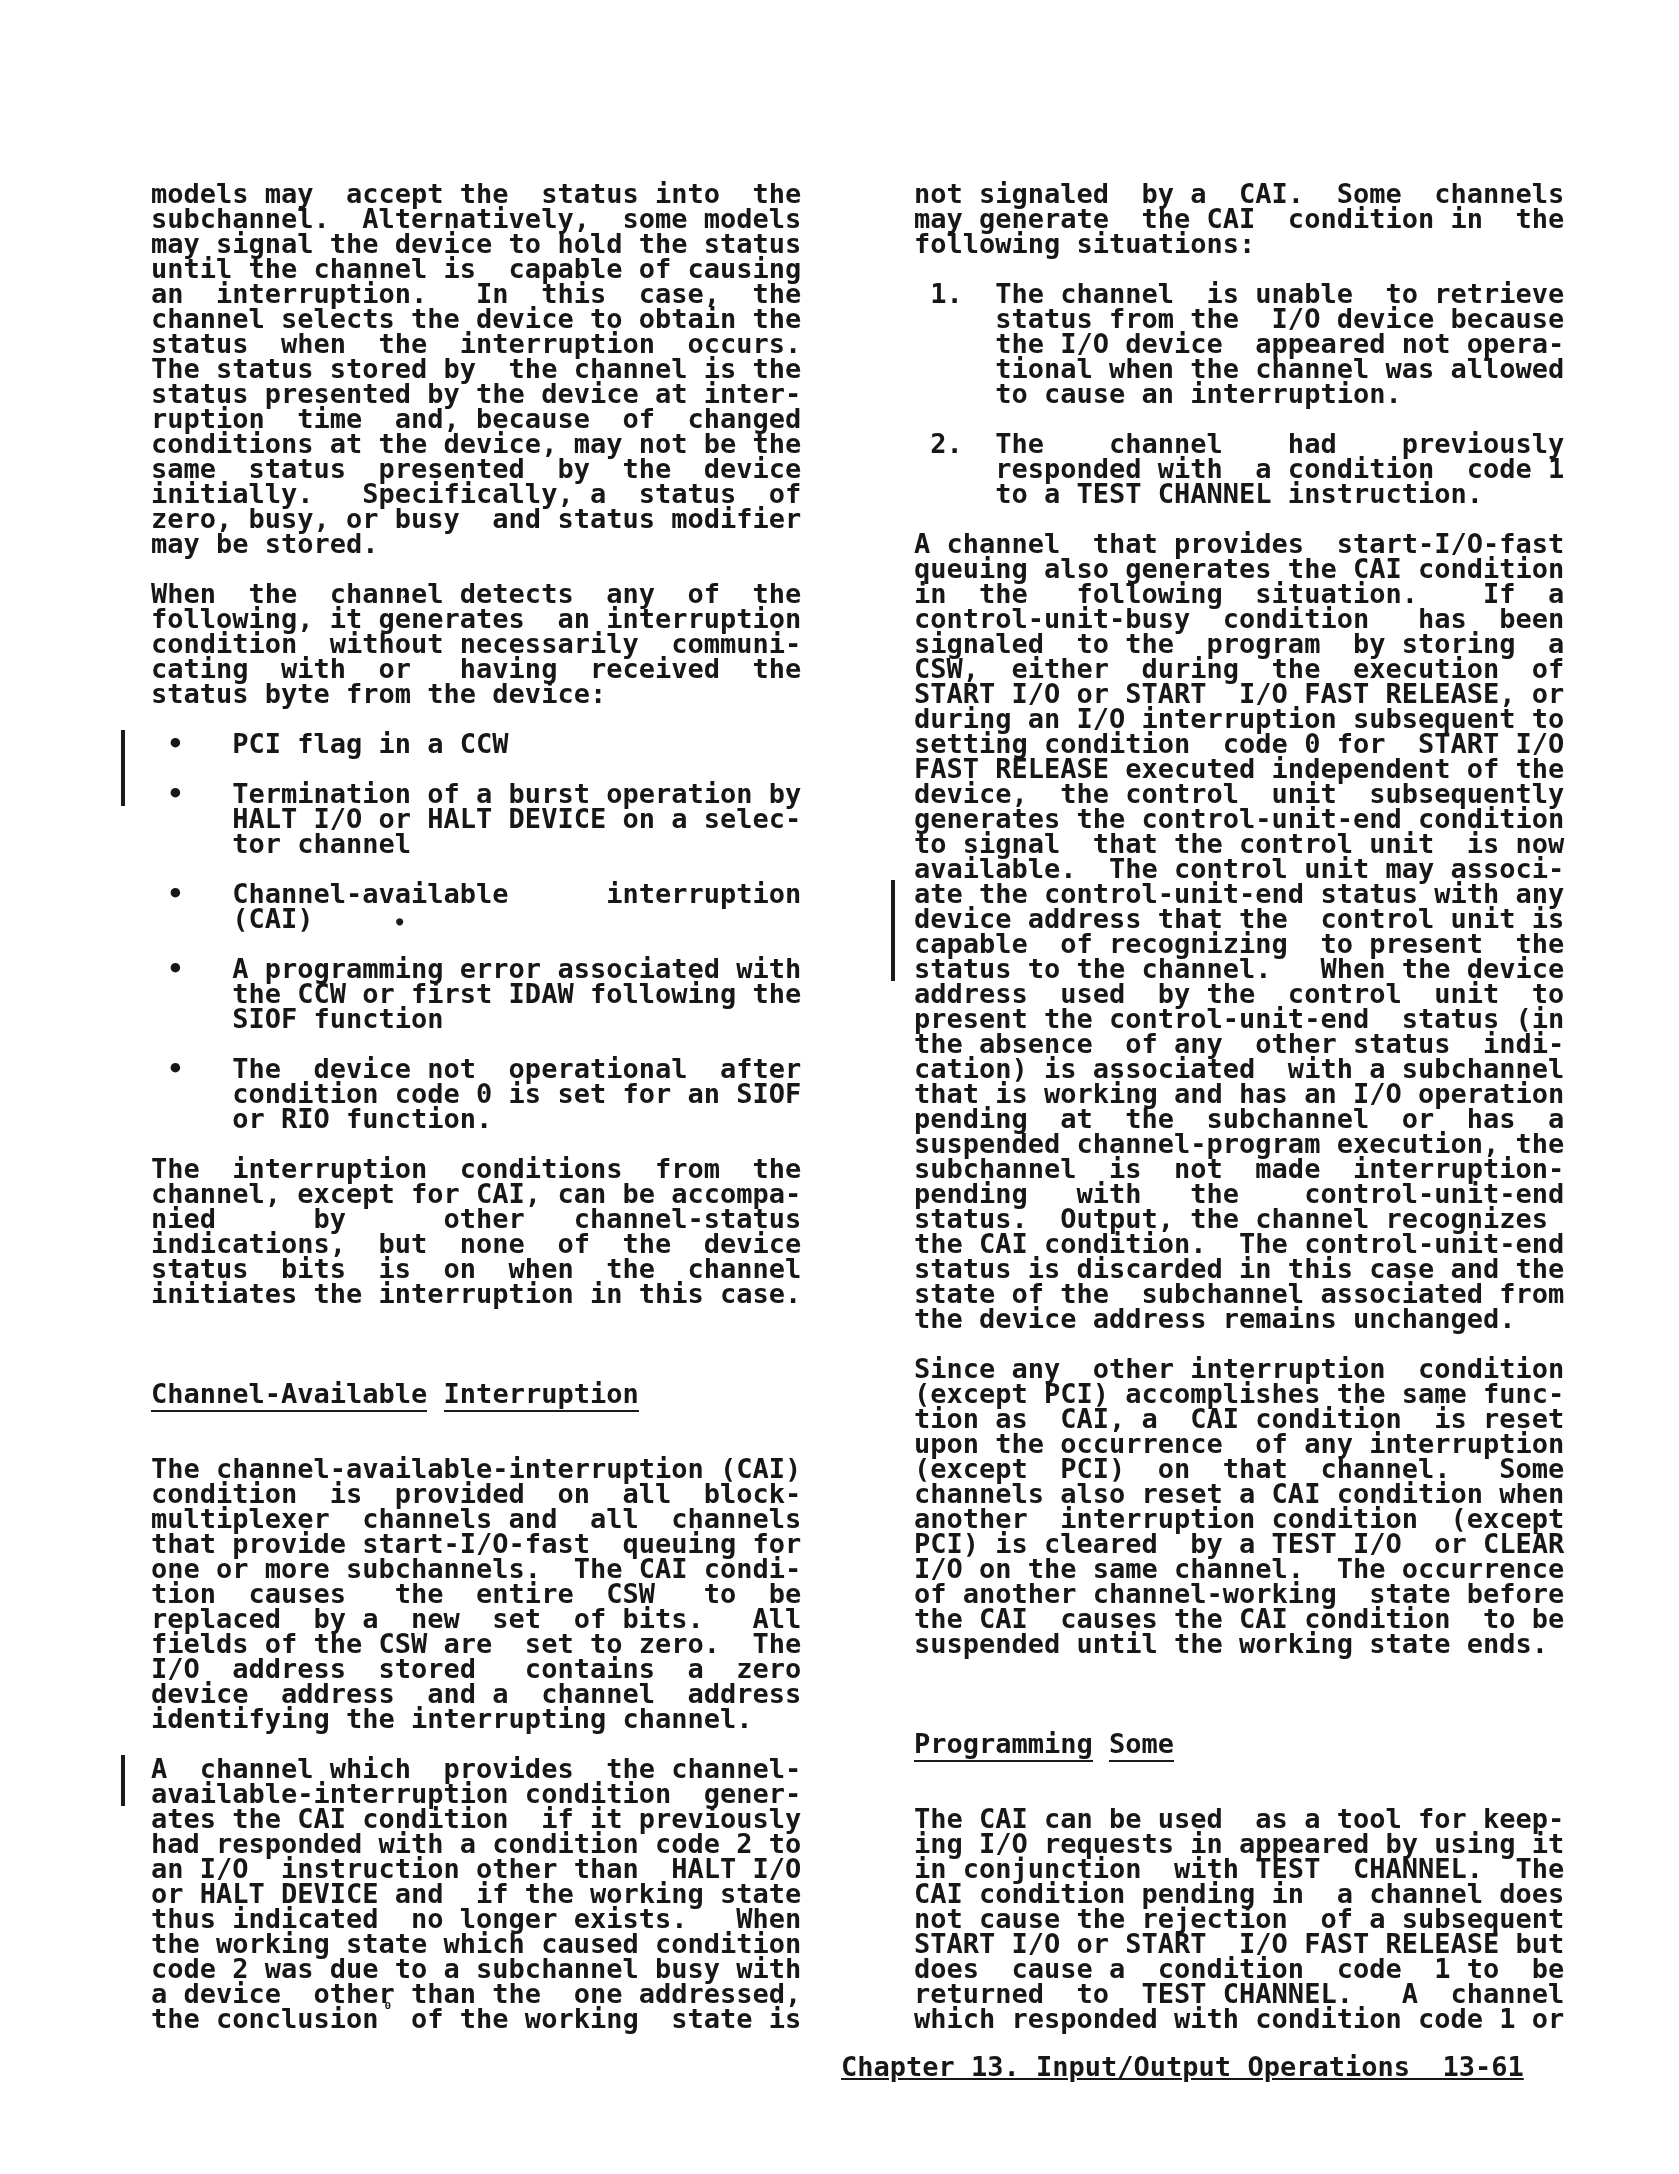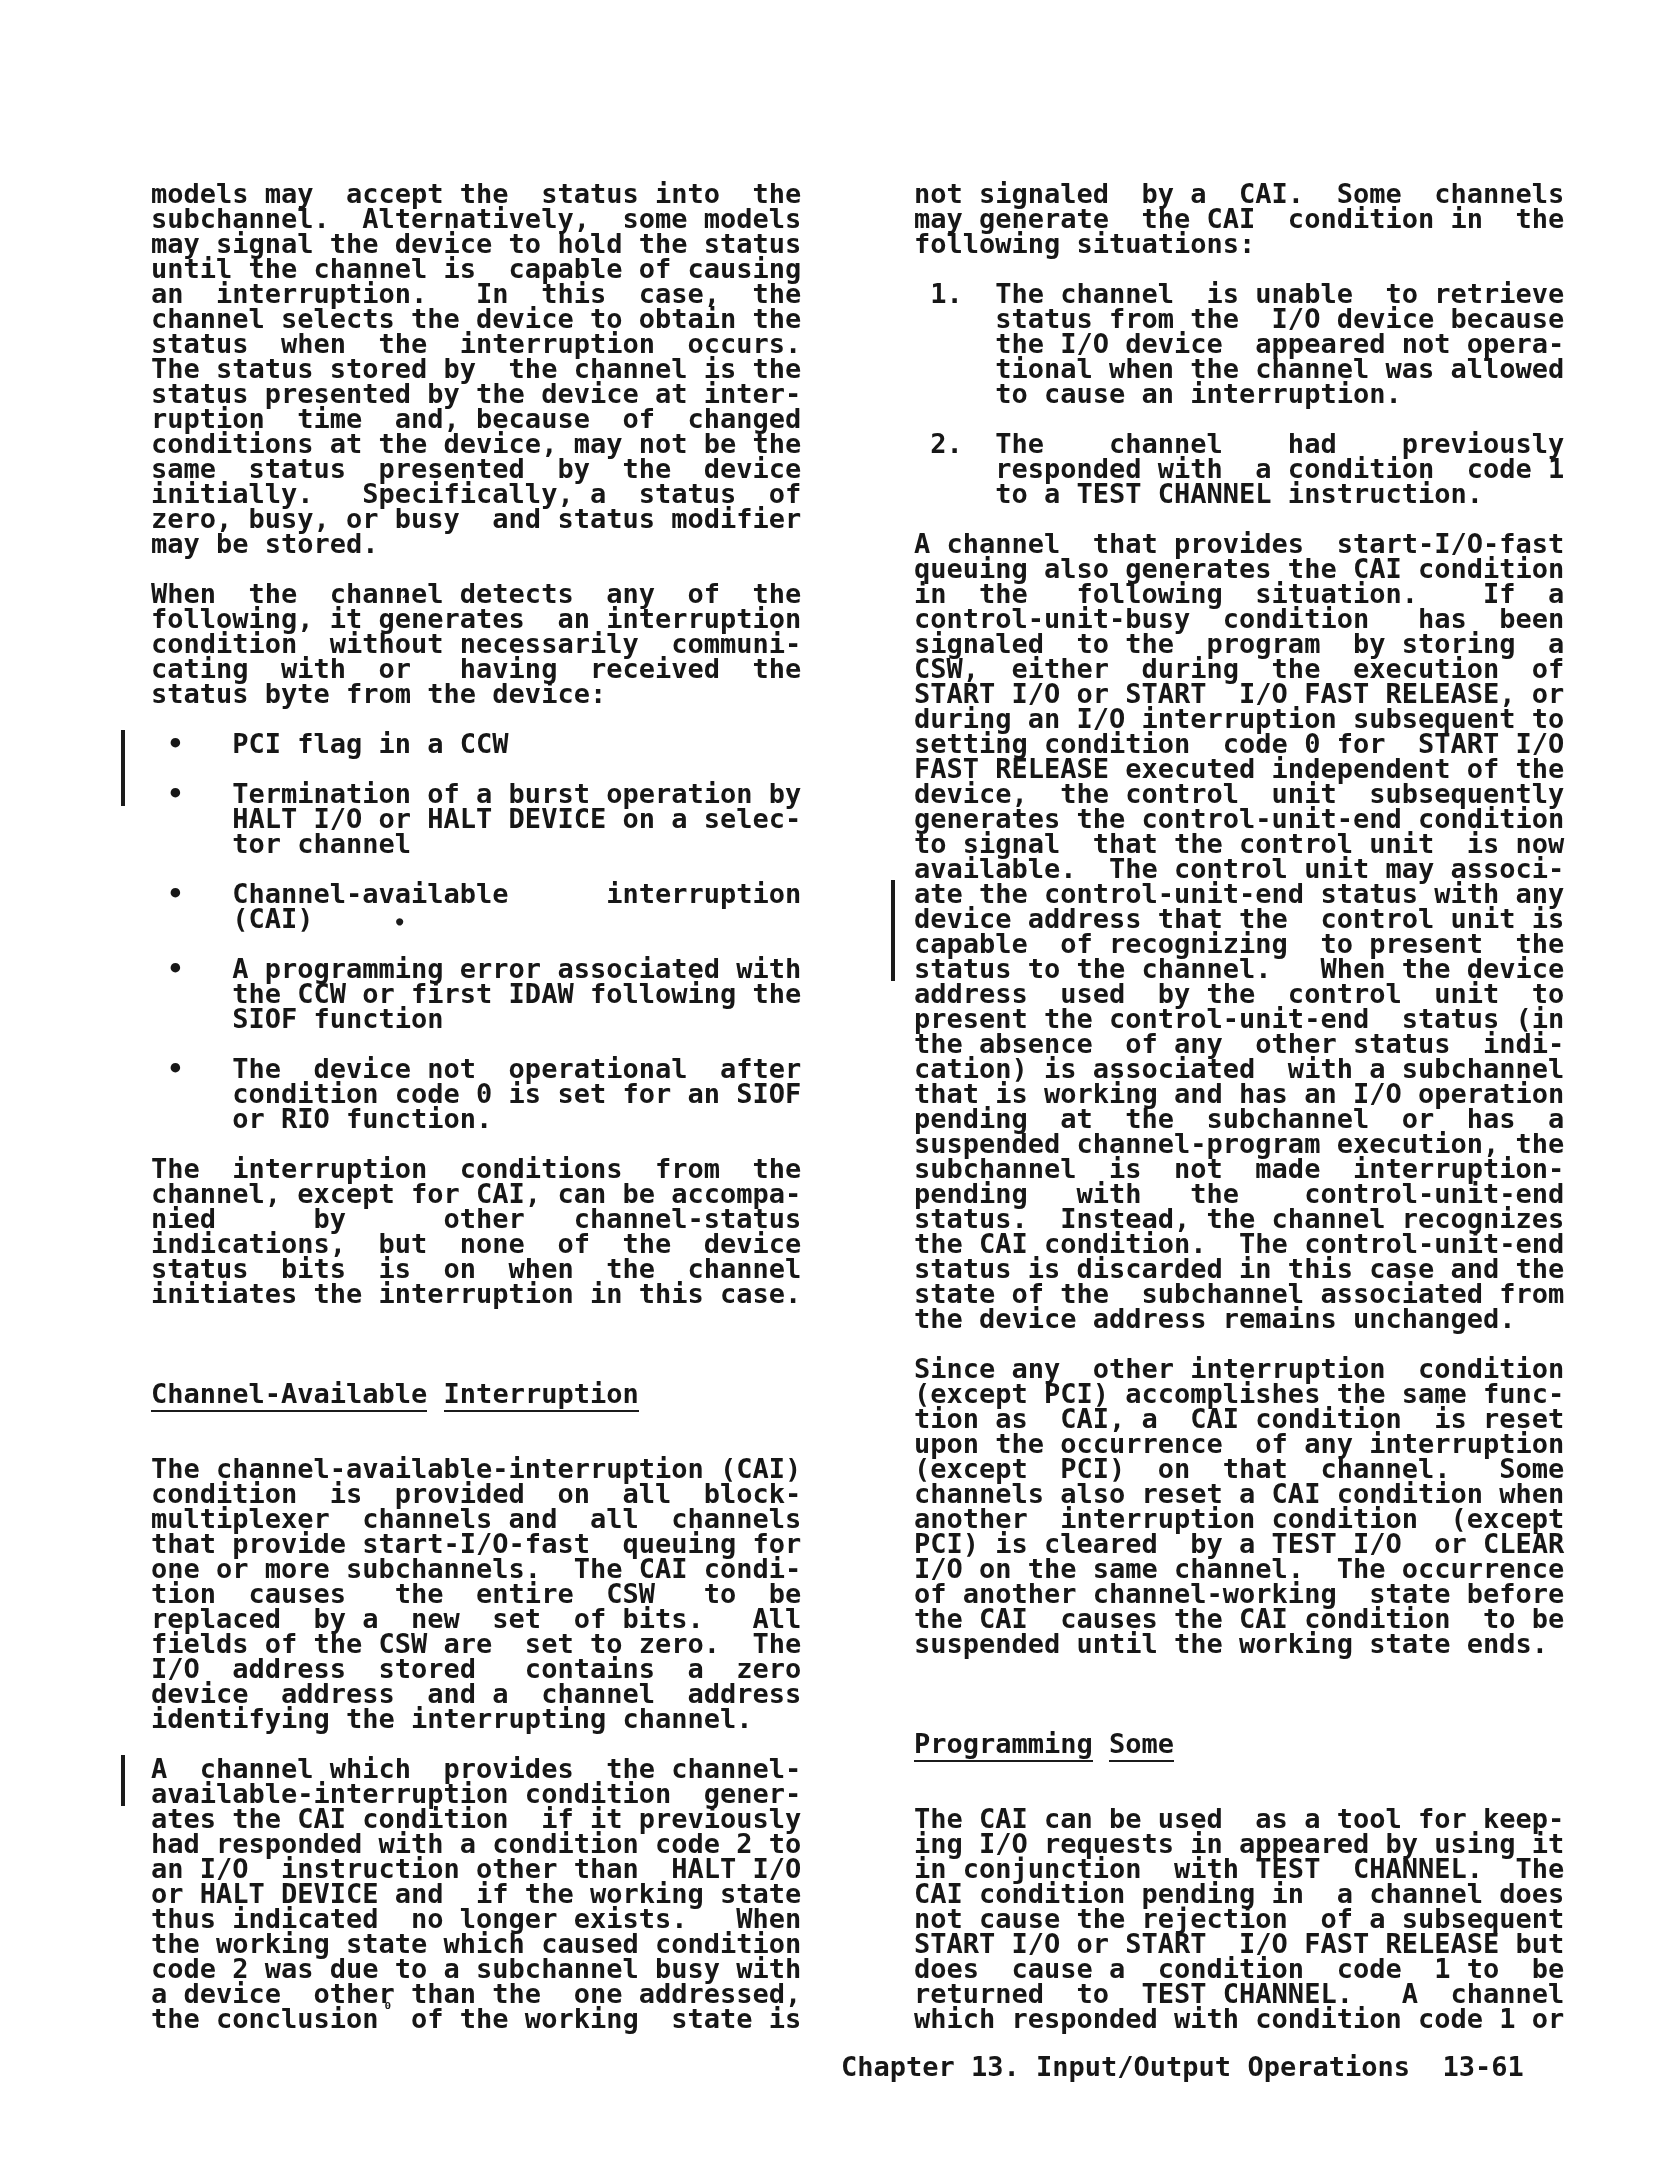--- a/index.html
+++ b/index.html
@@ -43,20 +43,21 @@
     border-bottom: 2.8px solid #1b1b1b;
     padding-bottom: 1px;
   }
   .footer {
     position: absolute;
     left: 841px;
     top: 2054px;
     font-size: 27px;
     line-height: 25.4px;
     white-space: pre;
+    text-decoration: underline;
   }
   .artifact {
     position: absolute;
     color: #1b1b1b;
     line-height: 1;
   }
 </style>
 </head>
 <body>
 
@@ -172,21 +173,21 @@
       <div class="line">status to the channel.   When the device<span class="change-bar"></span></div>
       <div class="line">address  used  by the  control  unit  to</div>
       <div class="line">present the control-unit-end  status (in</div>
       <div class="line">the absence  of any  other status  indi-</div>
       <div class="line">cation) is associated  with a subchannel</div>
       <div class="line">that is working and has an I/O operation</div>
       <div class="line">pending  at  the  subchannel  or  has  a</div>
       <div class="line">suspended channel-program execution, the</div>
       <div class="line">subchannel  is  not  made  interruption-</div>
       <div class="line">pending   with   the    control-unit-end</div>
-      <div class="line">status.  Instead, the channel recognizes</div>
+      <div class="line">status.  Output, the channel recognizes</div>
       <div class="line">the CAI condition.  The control-unit-end</div>
       <div class="line">status is discarded in this case and the</div>
       <div class="line">state of the  subchannel associated from</div>
       <div class="line">the device address remains unchanged.</div>
       <div class="line"> </div>
       <div class="line">Since any  other interruption  condition</div>
       <div class="line">(except PCI) accomplishes the same func-</div>
       <div class="line">tion as  CAI, a  CAI condition  is reset</div>
       <div class="line">upon the occurrence  of any interruption</div>
       <div class="line">(except  PCI)  on  that  channel.   Some</div>

